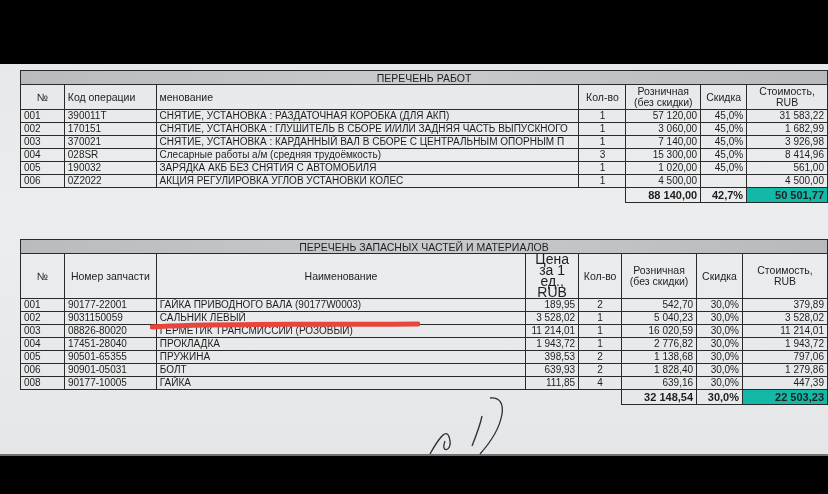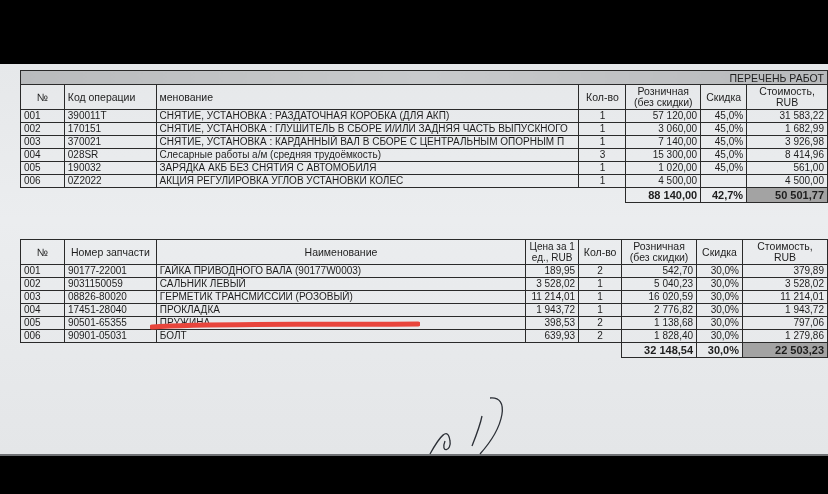--- a/index.html
+++ b/index.html
@@ -3,26 +3,26 @@
 <meta charset="utf-8">
 <style>
   html, body { margin:0; padding:0; }
   body { width:828px; height:494px; background:#000; position:relative; overflow:hidden;
          font-family:"Liberation Sans", sans-serif; color:#1e1e1e; }
   .paper { position:absolute; left:0; top:64px; width:828px; height:390px;
            background:linear-gradient(180deg,#e6e8ea 0%,#ebedef 40%,#e4e6e8 100%); }
   .paper-edge { position:absolute; left:0; top:454px; width:828px; height:2px; background:#6f7174; }
   table { border-collapse:collapse; position:absolute; font-size:10px; }
   td, th { border:1px solid #2a2a2a; padding:0 3px; height:12px; line-height:12px; white-space:nowrap; overflow:hidden; }
-  .title-row td { background:linear-gradient(90deg,#b9bbbd,#c8cacc 50%,#b7b9bb); text-align:right; font-size:10.5px; height:13px; }
+  .title-row td { background:linear-gradient(90deg,#b9bbbd,#c8cacc 50%,#b7b9bb); text-align:center; font-size:10.5px; height:13px; }
   .hdr td { height:24px; line-height:11px; font-size:10.5px; }
   .c { text-align:center; } .r { text-align:right; }
   .tot td { border:1px solid #2a2a2a; font-weight:bold; font-size:11px; height:14px; }
   .tot td.blank { border:none; }
-  .tot td.shade { background:#a3a3a3; }
+  .tot td.shade { background:#14b8a6; }
   #works { left:20px; top:70px; width:808px; }
   #parts { left:20px; top:239px; width:808px; }
   .strike { position:absolute; left:150px; top:321px; width:270px; height:10px; }
   .sig { position:absolute; left:420px; top:396px; }
 </style>
 </head>
 <body>
 
 <div class="paper"></div>
 <div class="paper-edge"></div>
@@ -122,25 +122,28 @@
       <col style="width:44px">
       <col style="width:92px">
       <col style="width:370px">
       <col style="width:53px">
       <col style="width:43px">
       <col style="width:75px">
       <col style="width:46px">
       <col style="width:85px">
     </colgroup>
   <tbody>
+      <tr class="title-row">
+        <td colspan="8">ПЕРЕЧЕНЬ ЗАПАСНЫХ ЧАСТЕЙ И МАТЕРИАЛОВ</td>
+      </tr>
   <tr class="hdr">
     <td class="c">№</td>
     <td class="c" style="white-space:normal">Номер запчасти</td>
     <td class="c">Наименование</td>
-    <td class="c" style="white-space:normal;font-size:10px">Цена за 1 ед., RUB</td>
+    <td class="c" style="white-space:normal;font-size:14px">Цена за 1 ед., RUB</td>
     <td class="c">Кол-во</td>
     <td class="c" style="white-space:normal">Розничная (без скидки)</td>
     <td class="c">Скидка</td>
     <td class="c" style="white-space:normal">Стоимость, RUB</td>
   </tr>
   </tbody>
     <tbody id="parts-body">
       <tr>
         <td>001</td>
         <td>90177-22001</td>
@@ -194,20 +197,30 @@
       <tr>
         <td>006</td>
         <td>90901-05031</td>
         <td>БОЛТ</td>
         <td class="r">639,93</td>
         <td class="c">2</td>
         <td class="r">1 828,40</td>
         <td class="r">30,0%</td>
         <td class="r">1 279,86</td>
       </tr>
+      <tr>
+        <td>008</td>
+        <td>90177-10005</td>
+        <td>ГАЙКА</td>
+        <td class="r">111,85</td>
+        <td class="c">4</td>
+        <td class="r">639,16</td>
+        <td class="r">30,0%</td>
+        <td class="r">447,39</td>
+      </tr>
     </tbody>
   <tbody>
       <tr class="tot">
     <td class="blank" colspan="5"></td>
     <td class="r">32 148,54</td>
     <td class="r">30,0%</td>
     <td class="r shade">22 503,23</td>
   </tr>
 </tbody>
   </table>

